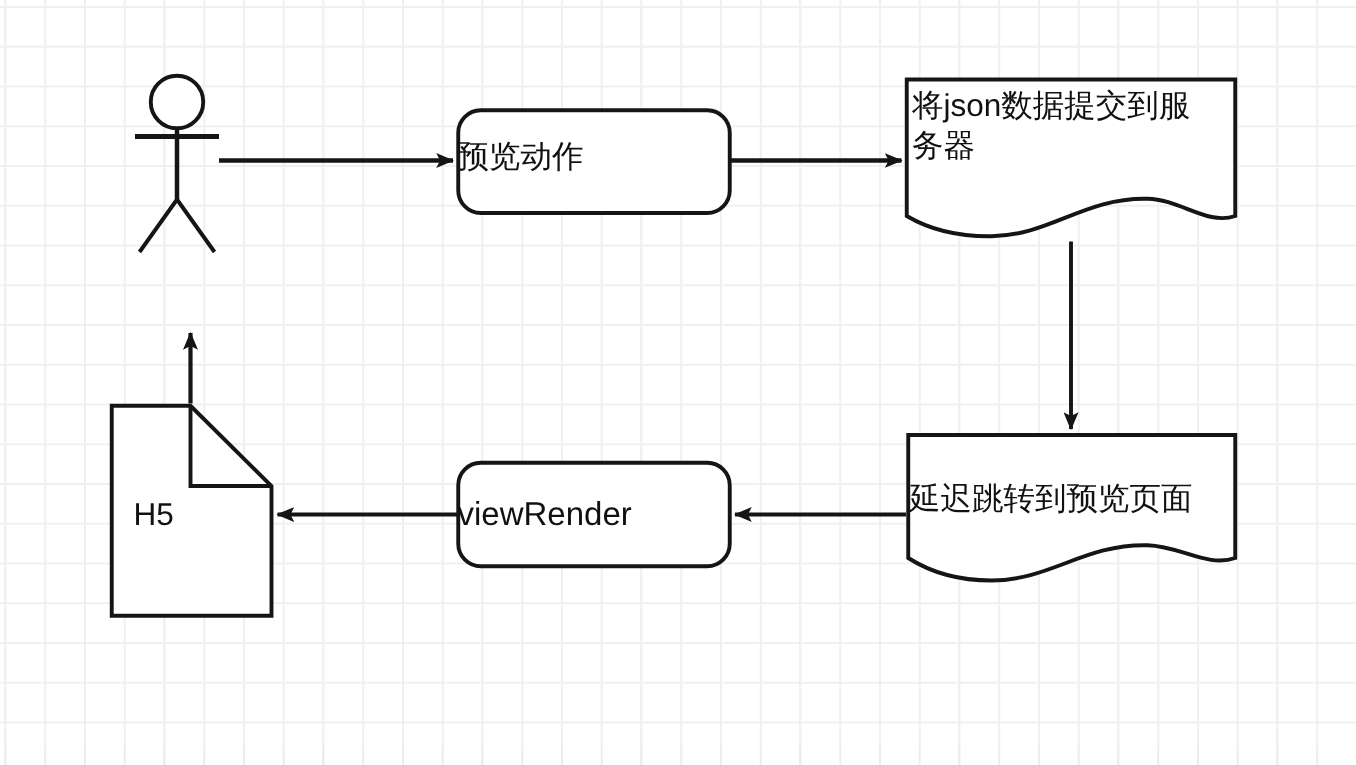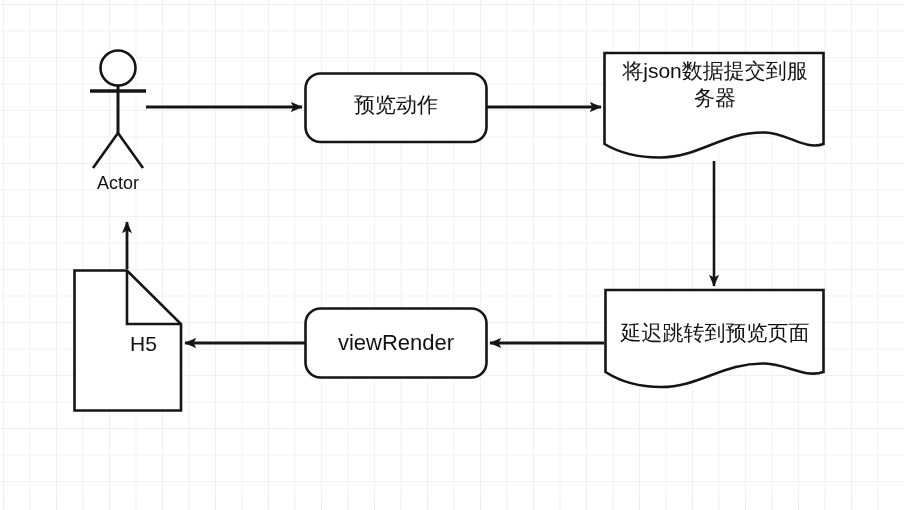--- a/index.html
+++ b/index.html
@@ -41,21 +41,20 @@
     height: 13px;
     background-color: #ffffff;
     background-image:
       linear-gradient(to right, #ececec 1px, transparent 1px),
       linear-gradient(to right, #dcdcdc 1px, transparent 1px);
     background-size: 26.5px 13px, 106px 13px;
     background-position: 3px 0, 3px 0;
   }
   .node-label {
     position: absolute;
-    text-align: center;
     color: #111111;
     line-height: 1.28;
     white-space: pre-line;
     pointer-events: none;
     font-family: "Liberation Sans", "DejaVu Sans", sans-serif;
   }
   .lbl-preview   { left: 305px; top: 92px;  width: 182px; font-size: 21px; }
   .lbl-submit    { left: 608px; top: 58px;  width: 214px; font-size: 21px; }
   .lbl-redirect  { left: 606px; top: 320px; width: 218px; font-size: 21px; }
   .lbl-render    { left: 305px; top: 329px; width: 182px; font-size: 22px; }
@@ -118,16 +117,15 @@
 
   <div class="node-label lbl-submit">将json数据提交到服
 务器</div>
 
   <div class="node-label lbl-render">viewRender</div>
 
   <div class="node-label lbl-redirect">延迟跳转到预览页面</div>
 
   <div class="node-label lbl-h5">H5</div>
 
-  <div class="node-label lbl-actor">Actor</div>
 
   <div class="ruler-band"></div>
 </div>
 
 </body></html>

